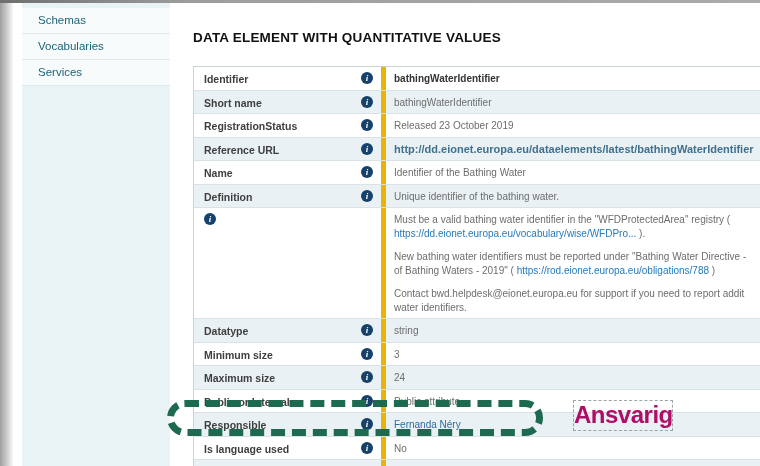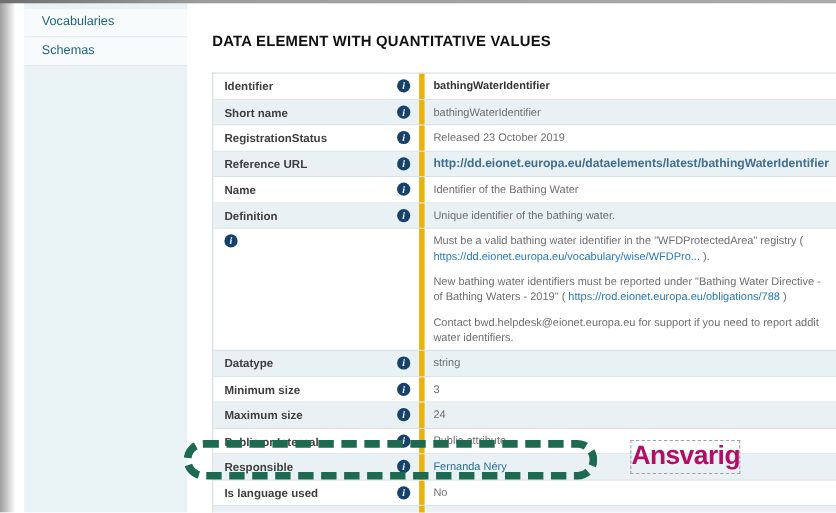--- a/index.html
+++ b/index.html
@@ -56,22 +56,23 @@
   .hl-label{font-size:24px;font-weight:bold;color:#b00d66;line-height:28px;
     letter-spacing:-0.5px;}
 </style>
 </head>
 <body>
 
 <div class="top-strip"></div>
 <div class="left-strip"></div>
 
 <div class="sidebar">
+  <div class="side-item">Schemas</div>
   <div class="side-item">Vocabularies</div>
-  <div class="side-item">Schemas</div>
+  <div class="side-item">Services</div>
 </div>
 
 <div class="main">
   <h1 class="page-title">DATA ELEMENT WITH QUANTITATIVE VALUES</h1>
   <div class="dd-table" id="dd-table">
       <div class="row">
         <div class="cell label">
           <span class="label-text">Identifier</span>
           <span class="info-icon">i</span>
         </div>

